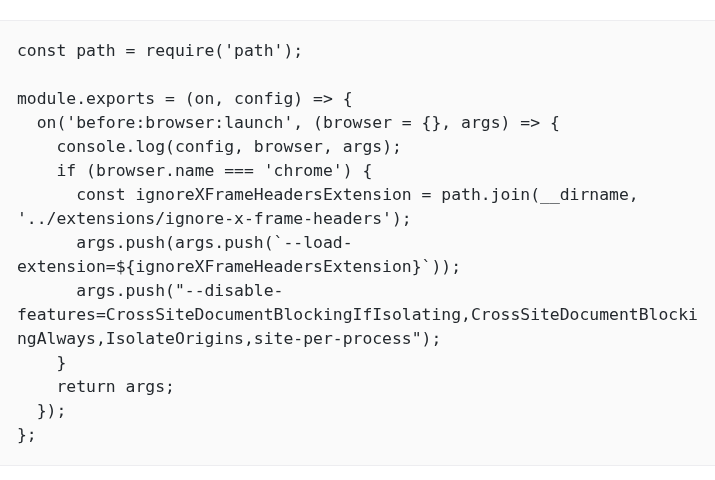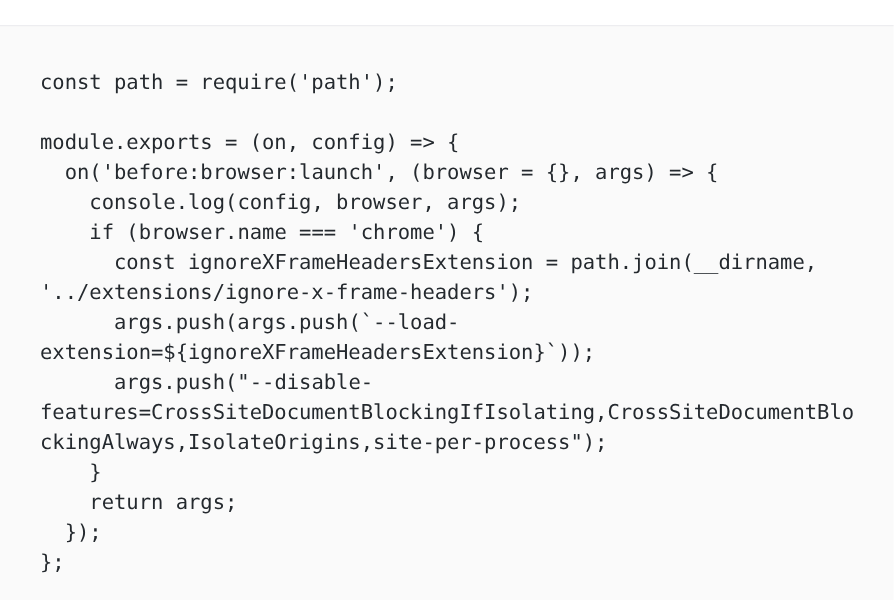--- a/index.html
+++ b/index.html
@@ -26,21 +26,21 @@
   }
   .code-block {
     background: #fafafa;
     border-top: 1px solid #ededf0;
     border-bottom: 1px solid #ededf0;
     padding: 18px 14px 18px 17px;
     box-sizing: border-box;
     width: 715px;
   }
   .code-text {
-    margin: 15px;
+    margin: 0;
     padding: 0;
     font-family: "DejaVu Sans Mono", "Liberation Mono", monospace;
     font-size: 16.4px;
     line-height: 24px;
     color: #24292e;
     white-space: pre-wrap;
     word-break: break-word;
     overflow-wrap: anywhere;
     tab-size: 2;
     letter-spacing: 0px;

